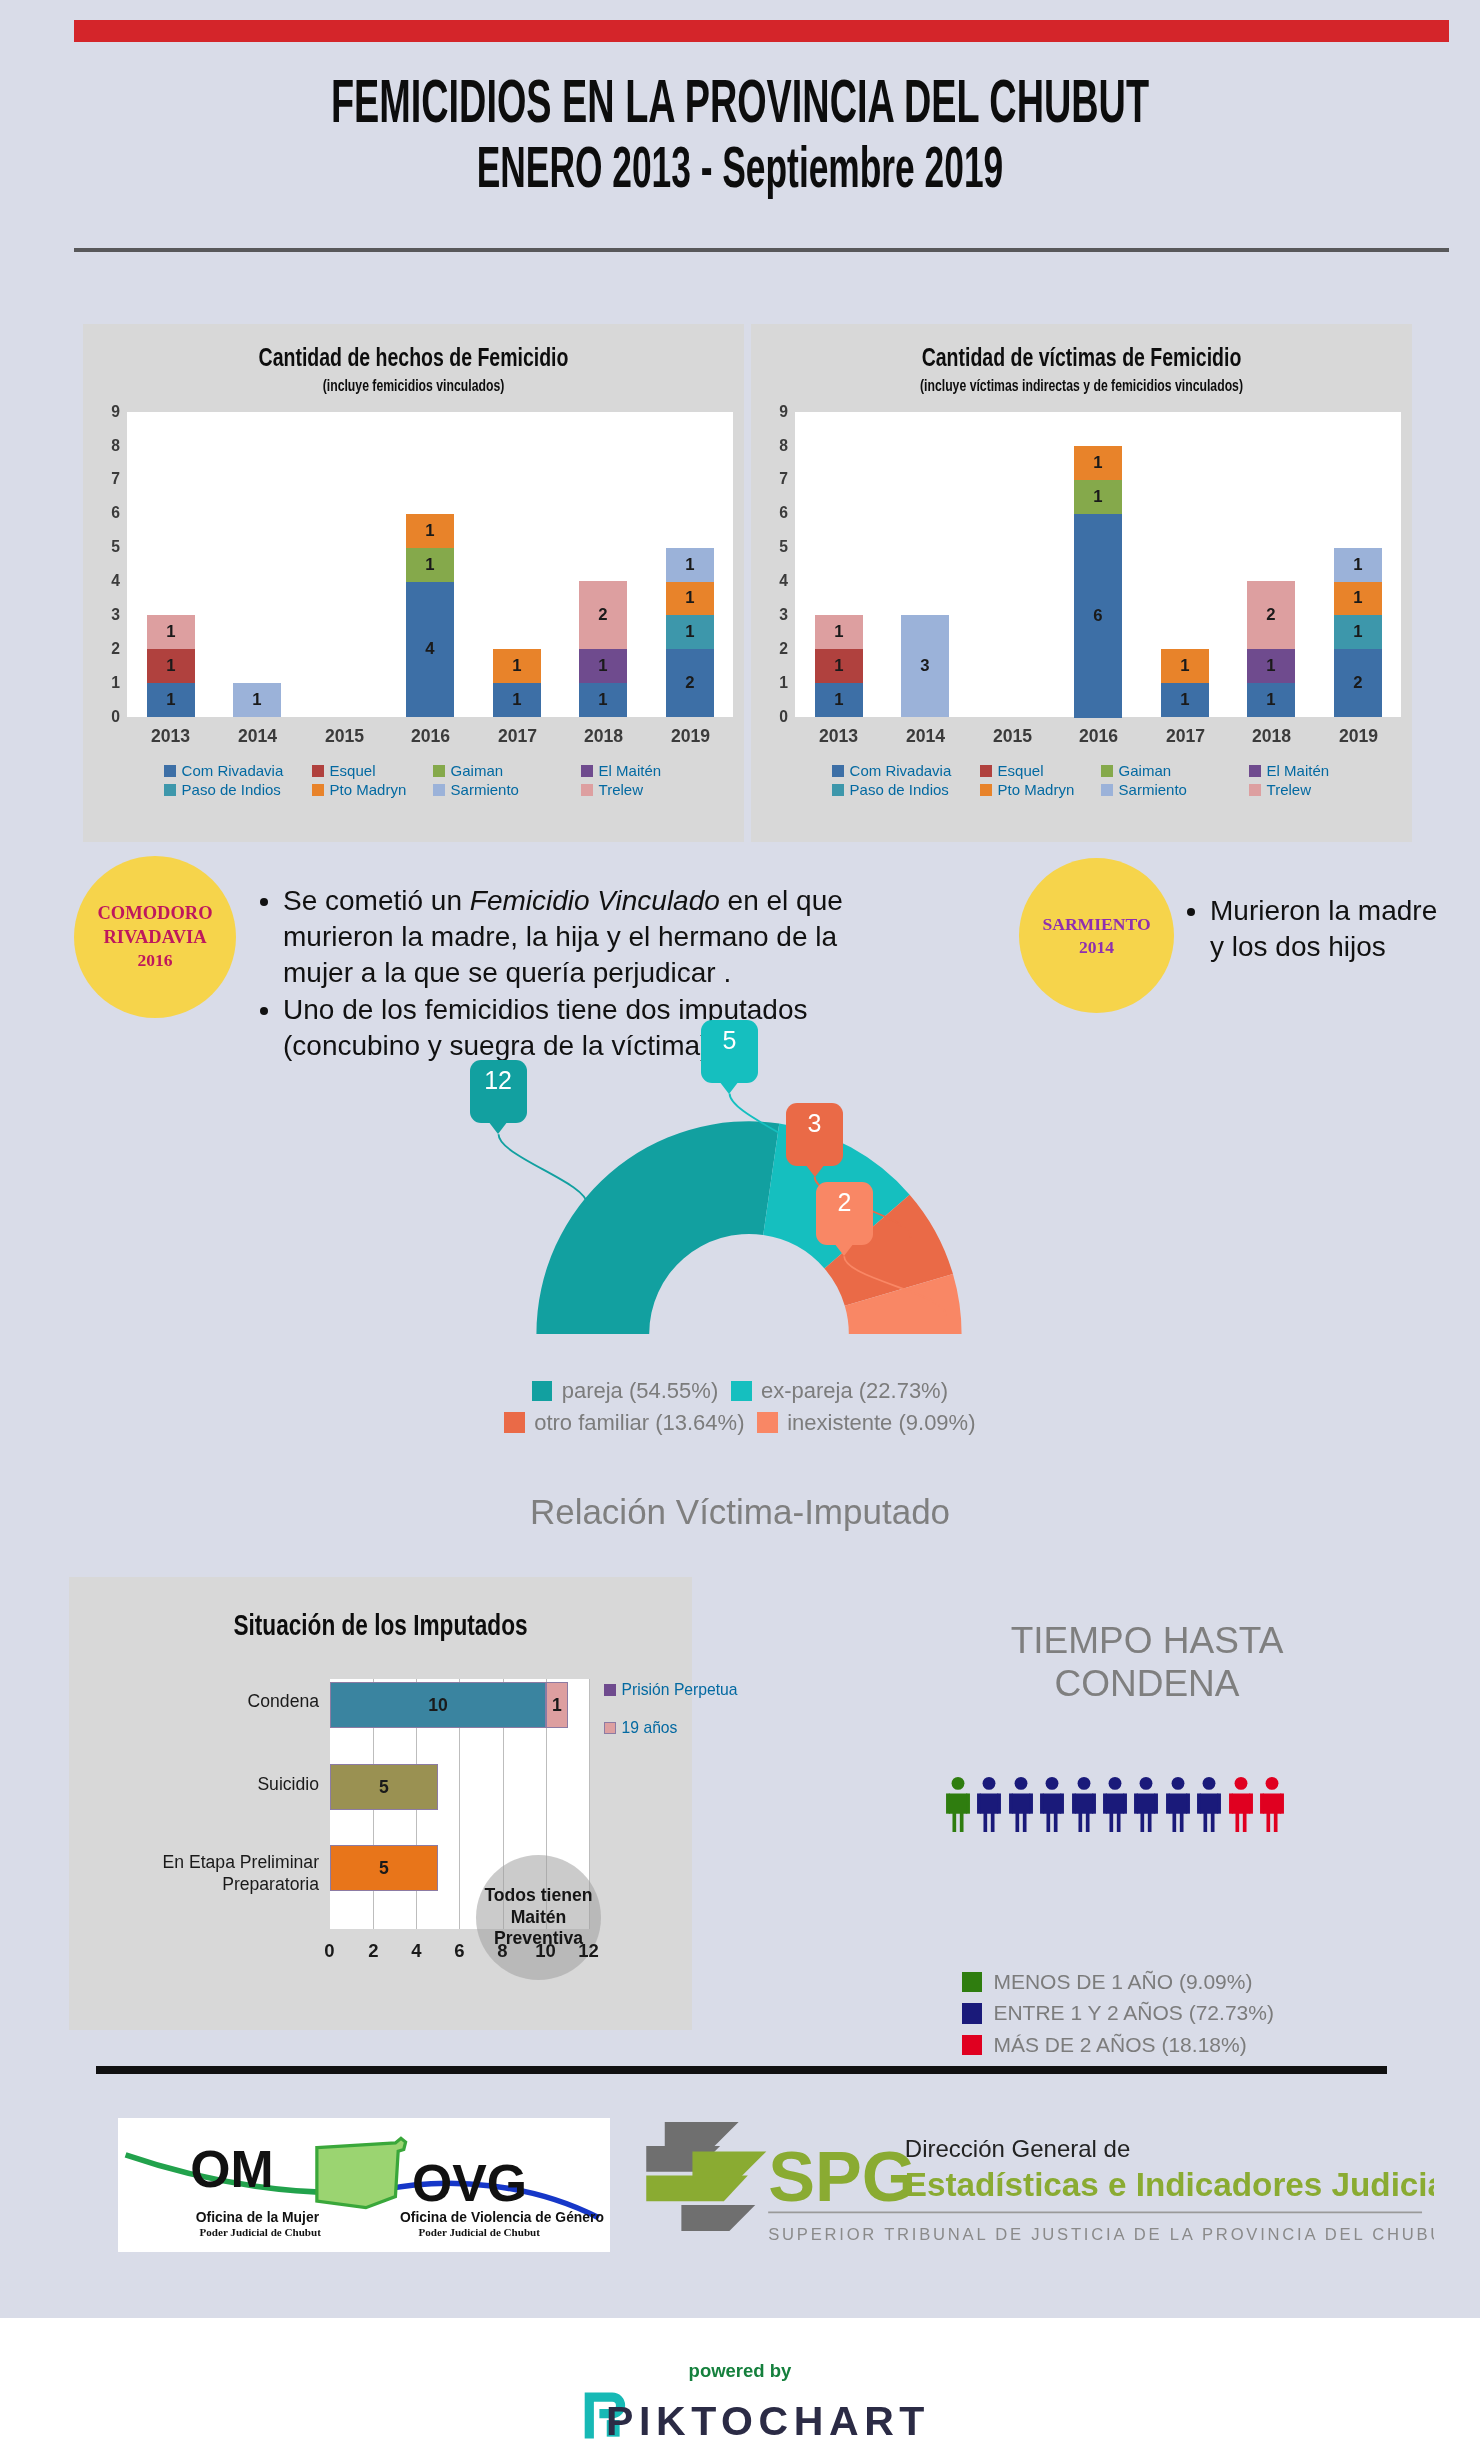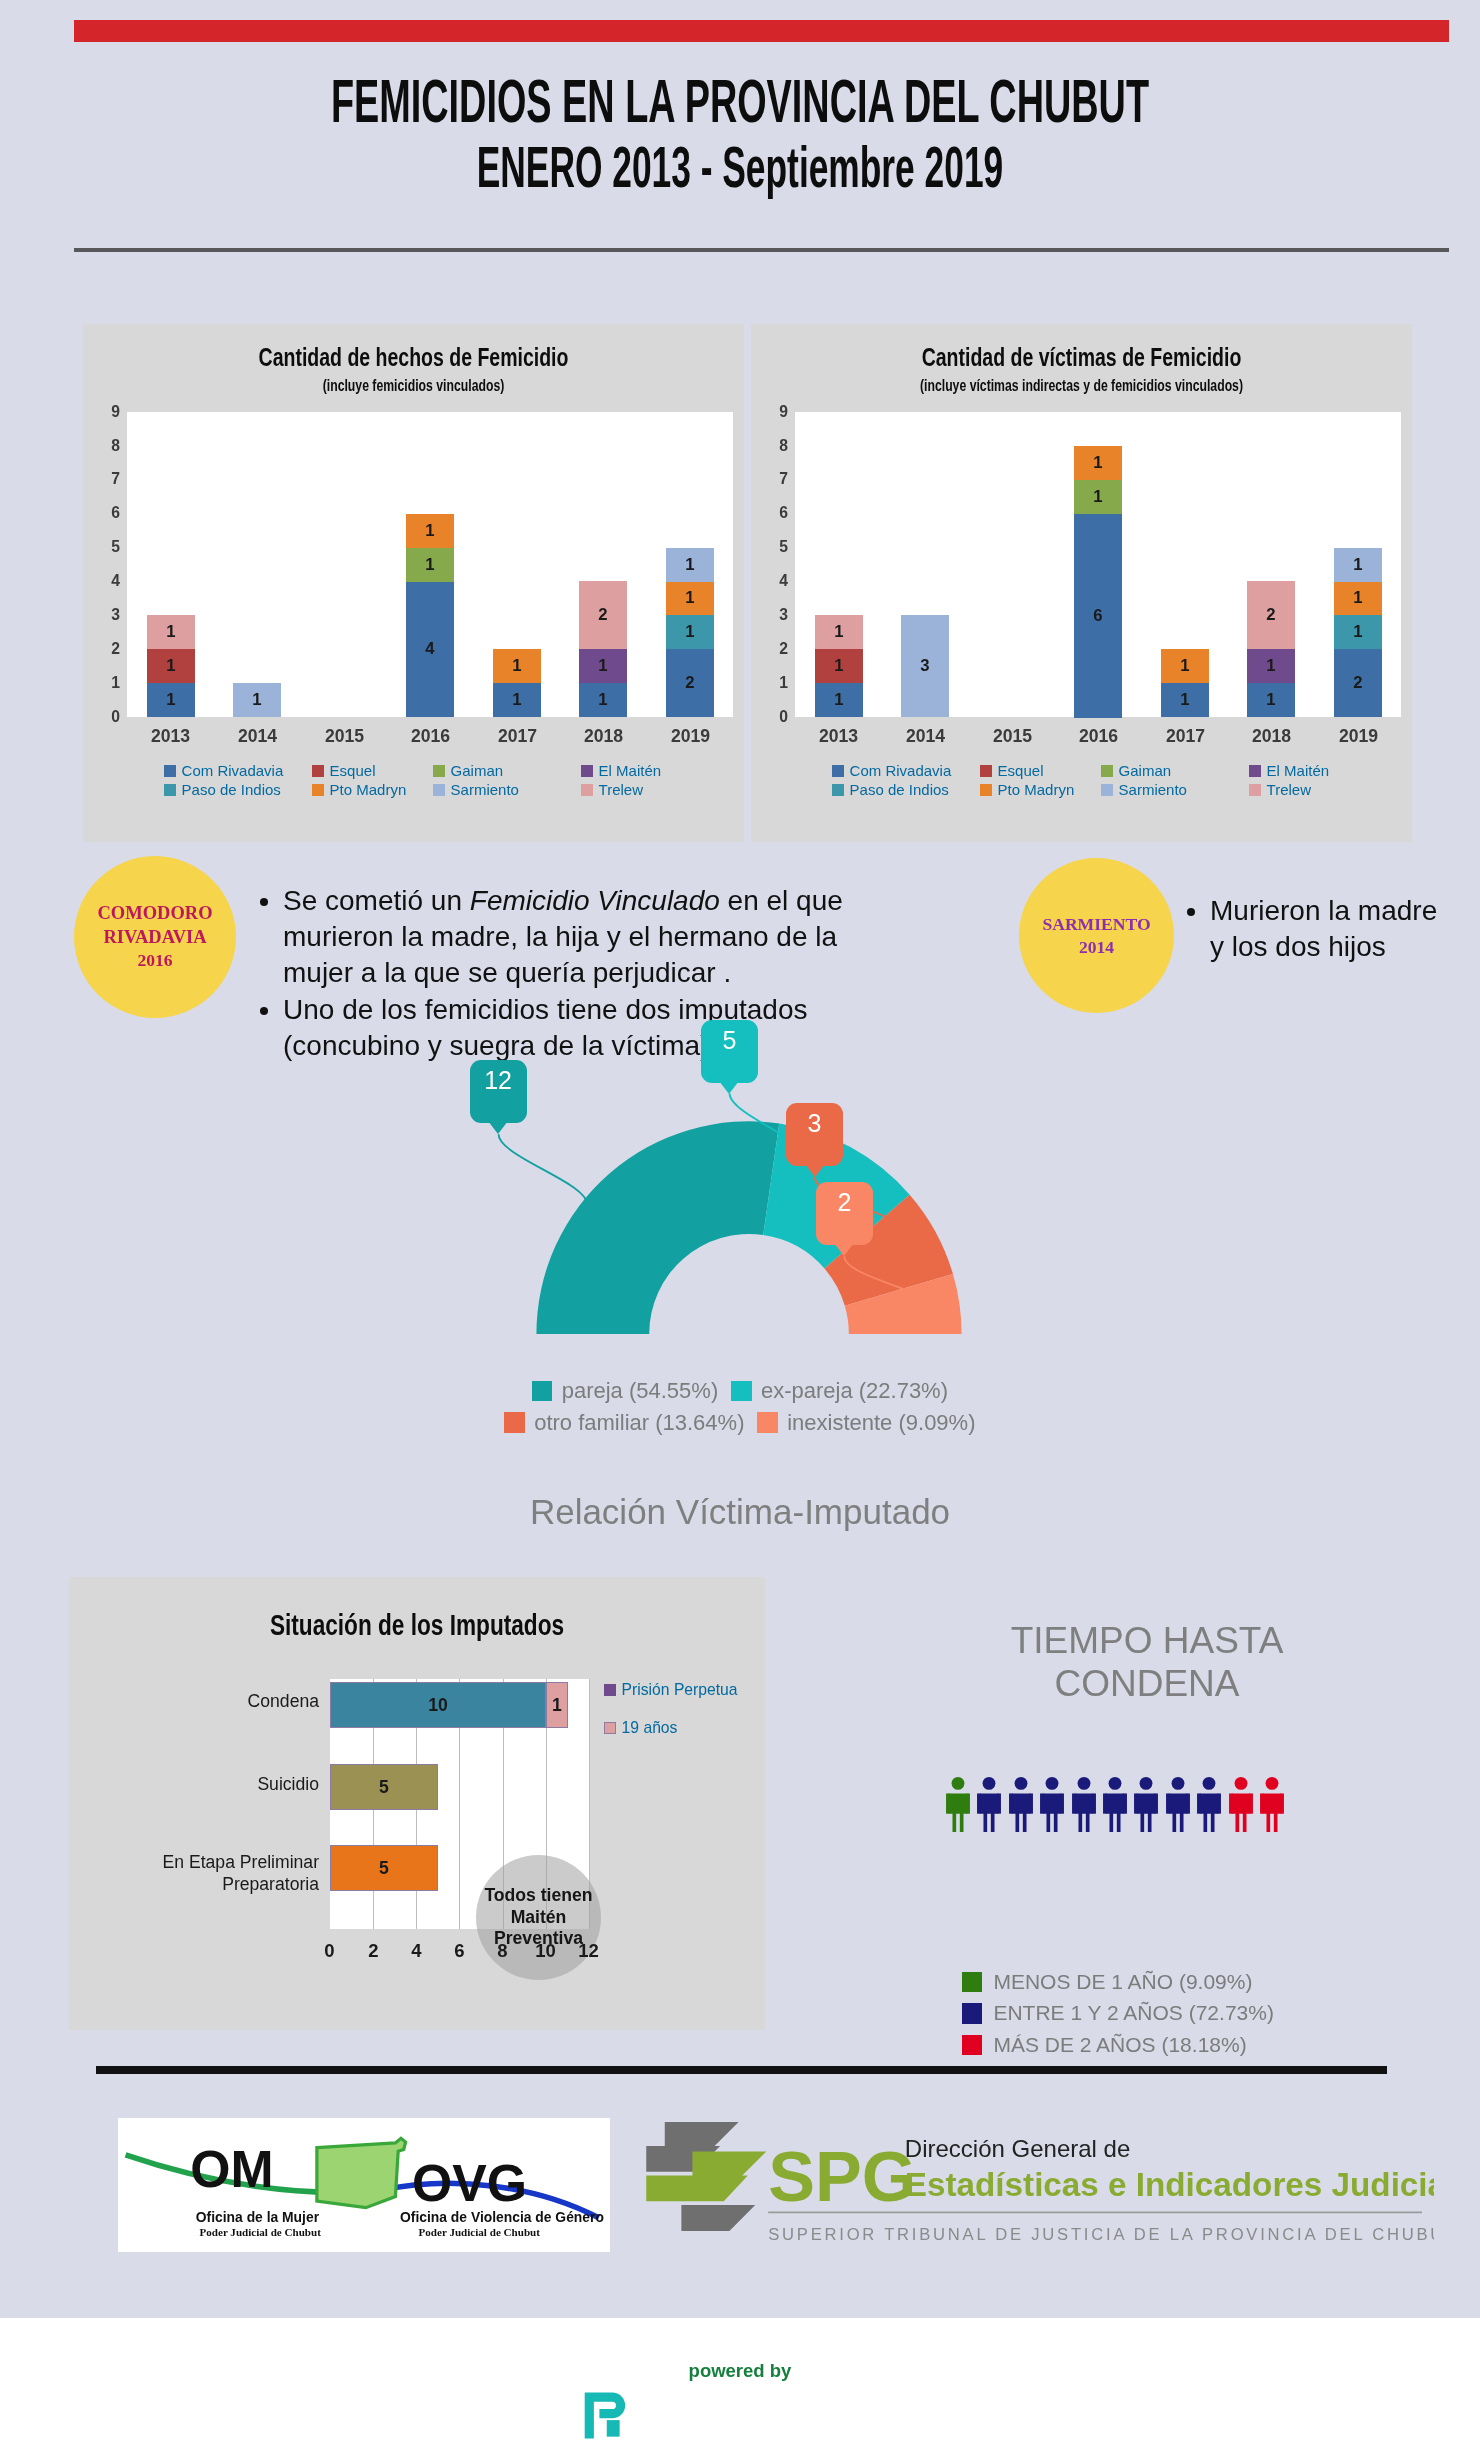--- a/index.html
+++ b/index.html
@@ -327,21 +327,21 @@
       </div>
       <div class="dl-item">
         <span class="dl-sw" style="background:#f98765"></span>
         <span>inexistente (9.09%)</span>
       </div>
     </div>
   </div>
 
   <div class="relacion" style="top:1492px;">Relación Víctima-Imputado</div>
 
-  <div class="panel" style="left:69px; top:1577px; width:696px; height:453px;">
+  <div class="panel" style="left:69px; top:1577px; width:623px; height:453px;">
     <div class="panel-title" style="margin-top:32px; font-size:29px;">Situación de los Imputados</div>
     <div class="plot" style="left:261px; top:102px; width:259px; height:250px;" id="plot3"></div>
     <div id="hgrid3">
         <div class="vgrid" style="left: 304px; top: 102px; height: 250px;"></div>
         <div class="vgrid" style="left: 347px; top: 102px; height: 250px;"></div>
         <div class="vgrid" style="left: 390px; top: 102px; height: 250px;"></div>
         <div class="vgrid" style="left: 434px; top: 102px; height: 250px;"></div>
         <div class="vgrid" style="left: 477px; top: 102px; height: 250px;"></div>
         <div class="vgrid" style="left: 520px; top: 102px; height: 250px;"></div>
       </div>
@@ -515,15 +515,16 @@
   </div>
 
   <div class="pikto-band"></div>
   <div class="pikto-powered" style="top:2360px;">powered by</div>
   <div style="position:absolute; left:577px; top:2387px;">
     <svg width="54" height="57" viewBox="0 0 58 62">
       <path d="M8 6 h30 a14 14 0 0 1 0 28 h-14 v-10 h14 a4 4 0 0 0 0-8 h-20 v40 h-10 z" fill="#17b9b5"></path>
       <rect x="32" y="36" width="14" height="18" fill="#17b9b5"></rect>
     </svg>
   </div>
+  <div class="pikto-name" style="top:2398px; padding-left:56px;">PIKTOCHART</div>
 
 </div>
 
 
 </body></html>

